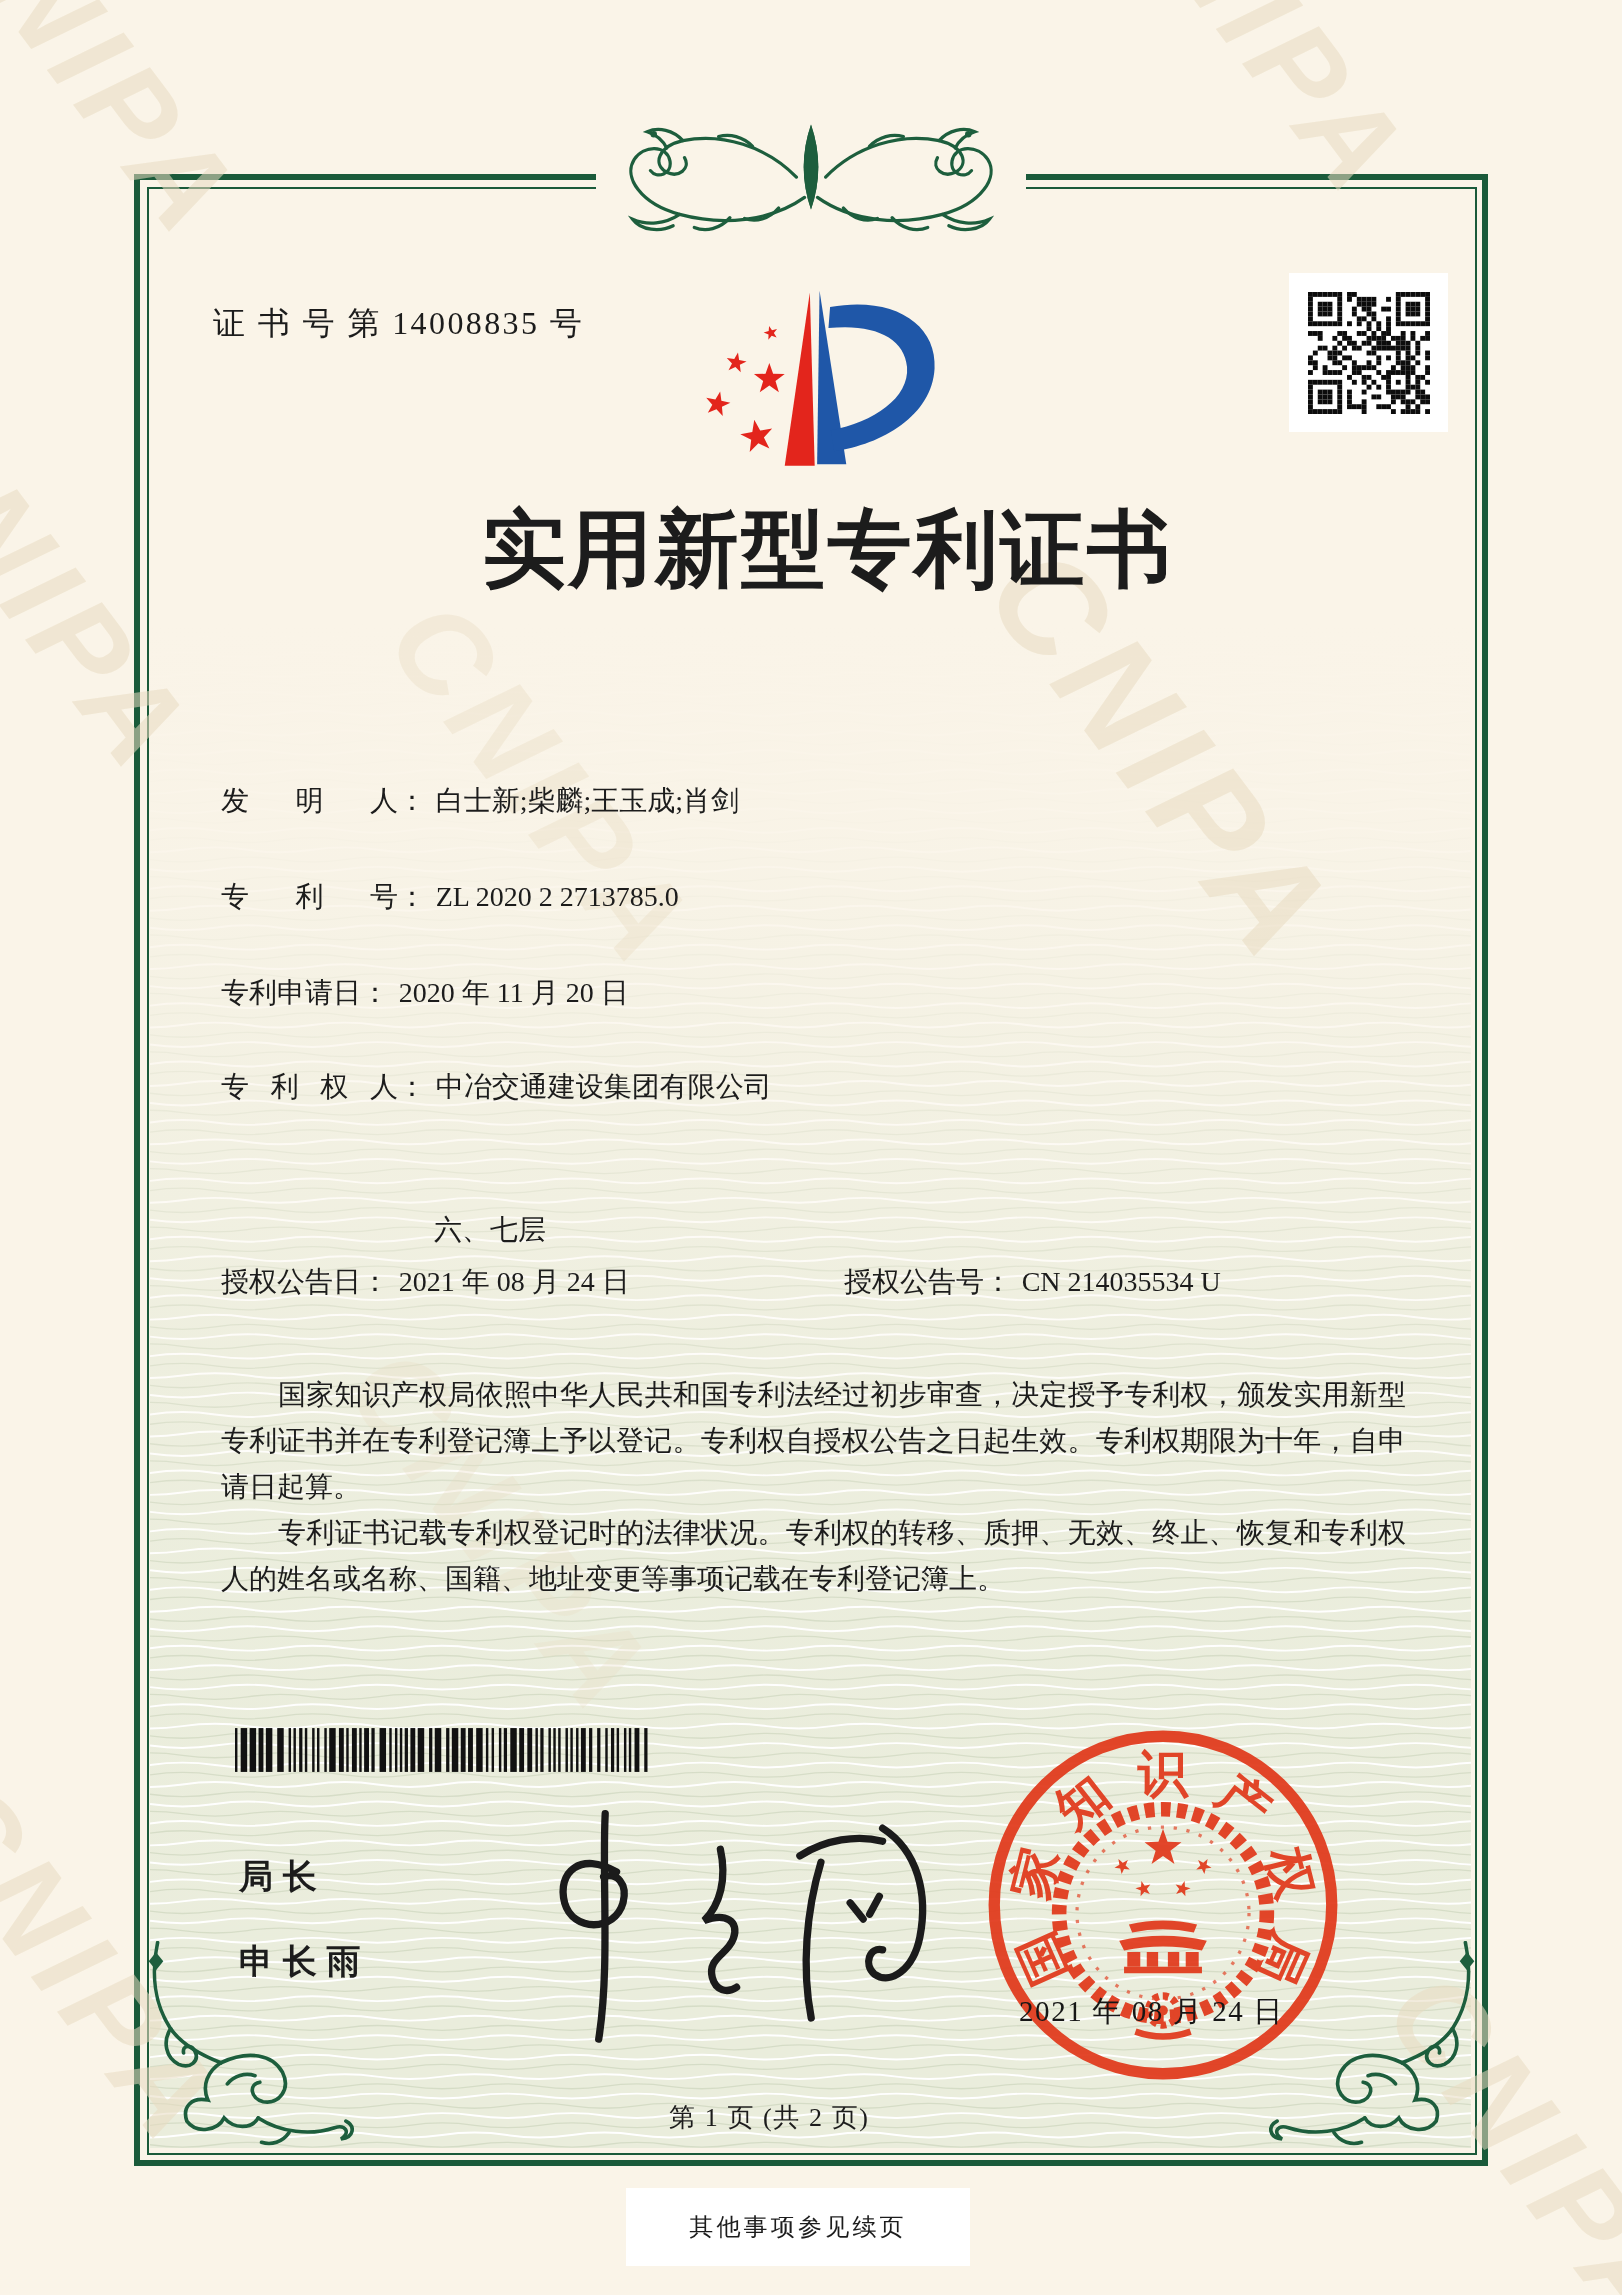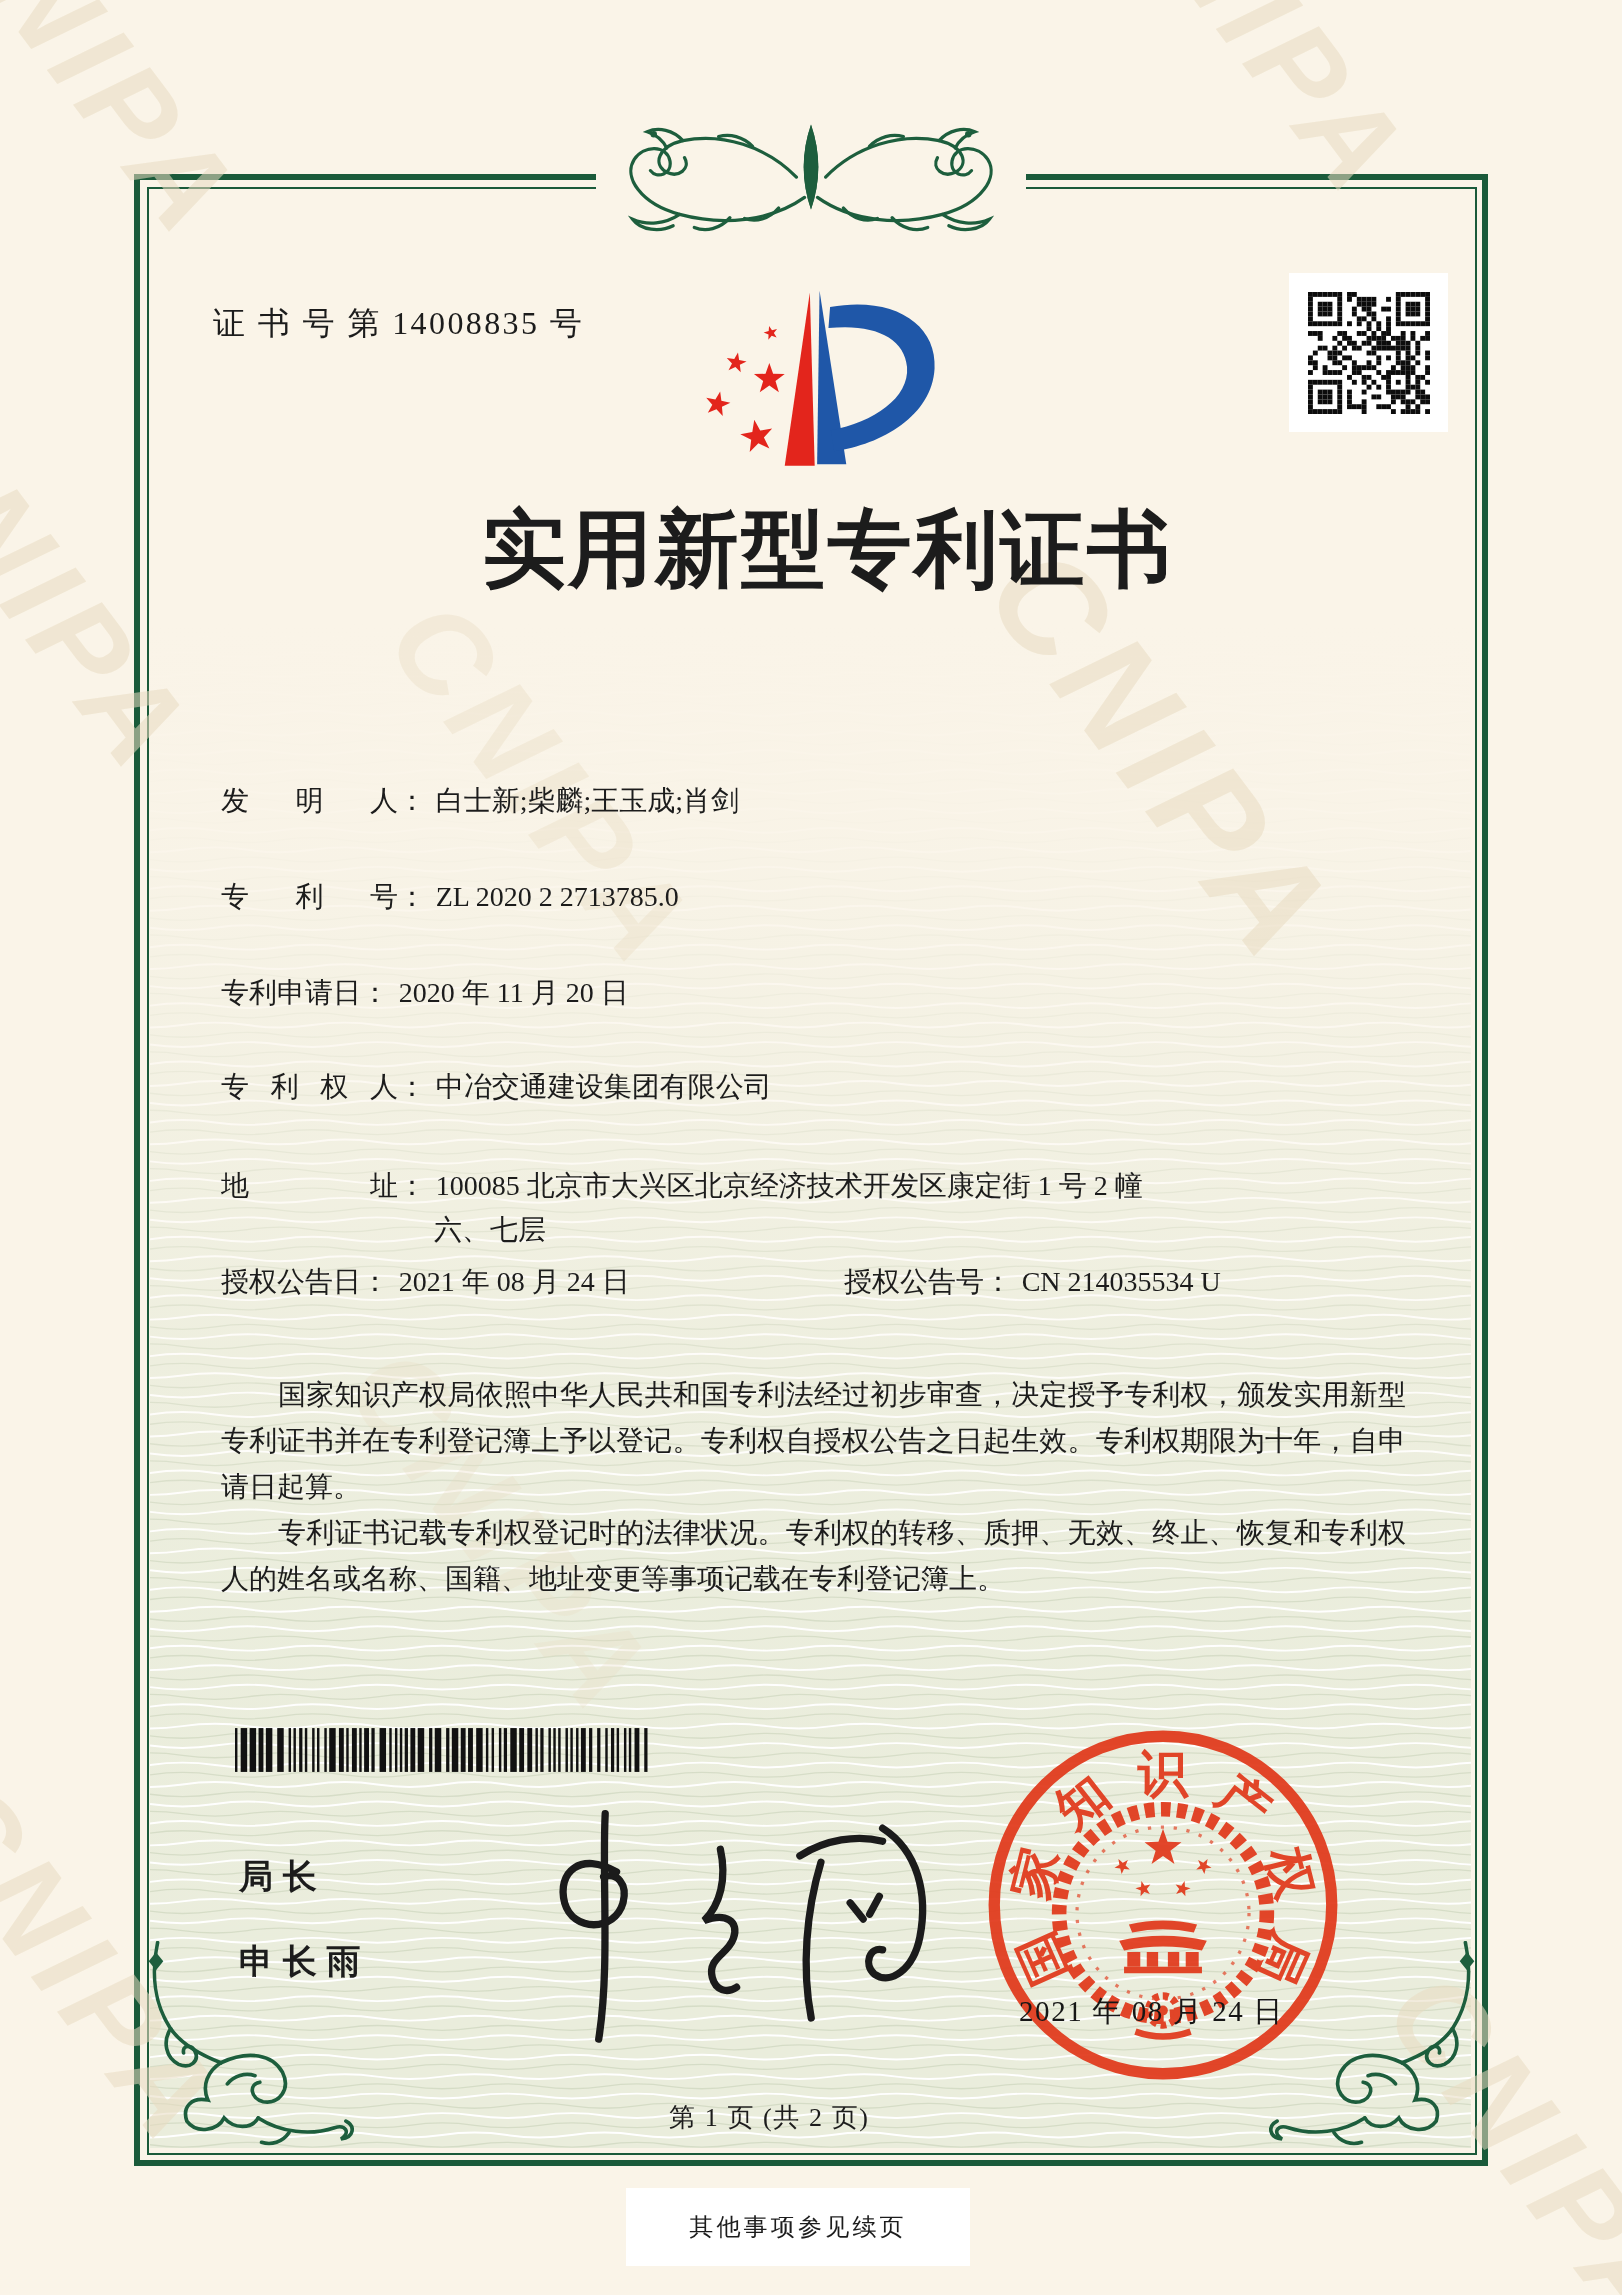--- a/index.html
+++ b/index.html
@@ -632,23 +632,20 @@
   </div>
   <div class="abs row" style="top:878px;">
     <span class="jlabel">专利号</span><span>：</span><span class="val">ZL 2020 2 2713785.0</span>
   </div>
   <div class="abs row" style="top:974px;">
     <span>专利申请日</span><span>：</span><span class="val">2020 年 11 月 20 日</span>
   </div>
   <div class="abs row" style="top:1068px;">
     <span class="jlabel">专利权人</span><span>：</span><span class="val">中冶交通建设集团有限公司</span>
   </div>
-  <div class="abs row" style="top:1167px;">
-    <span class="jlabel">地址</span><span>：</span><span class="val">100085 北京市大兴区北京经济技术开发区康定街 1 号 2 幢</span>
-  </div>
   <div class="abs row" style="left:434px;top:1211px;">
     <span>六、七层</span>
   </div>
   <div class="abs row" style="top:1263px;">
     <span>授权公告日</span><span>：</span><span class="val">2021 年 08 月 24 日</span>
   </div>
   <div class="abs row" style="left:844px;top:1263px;text-align:center;">
     <span>授权公告号</span><span>：</span><span class="val">CN 214035534 U</span>
   </div>
 

